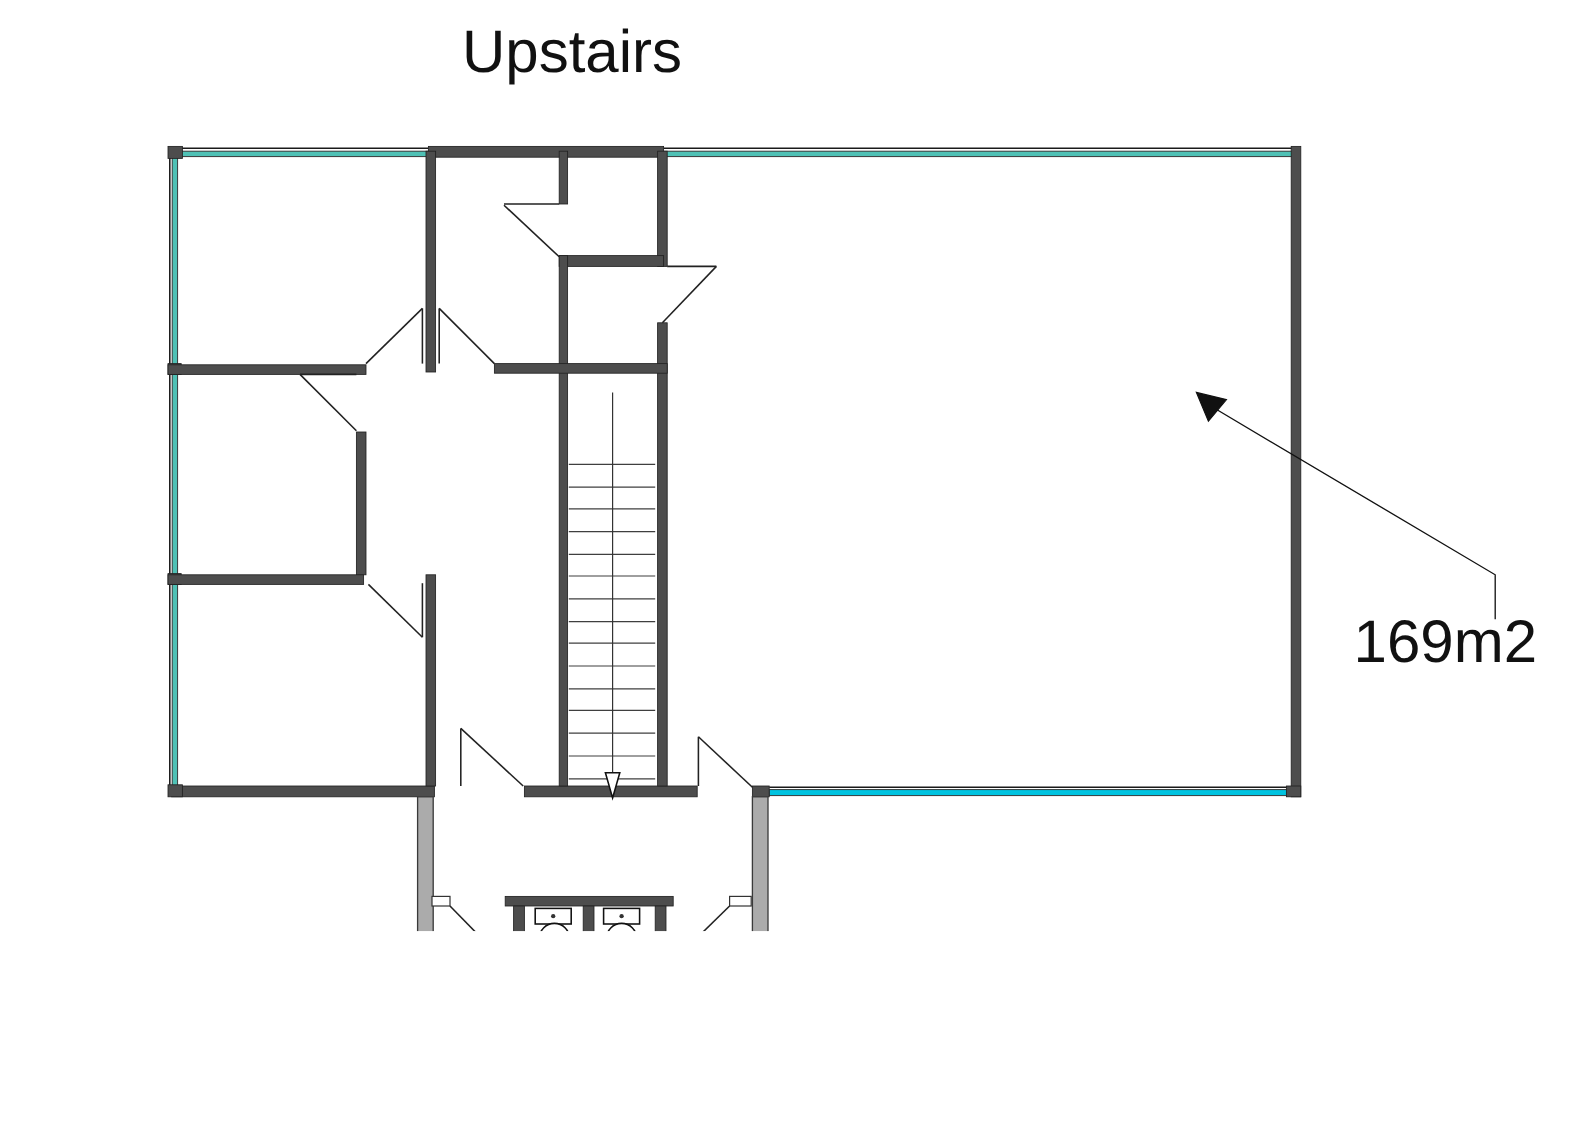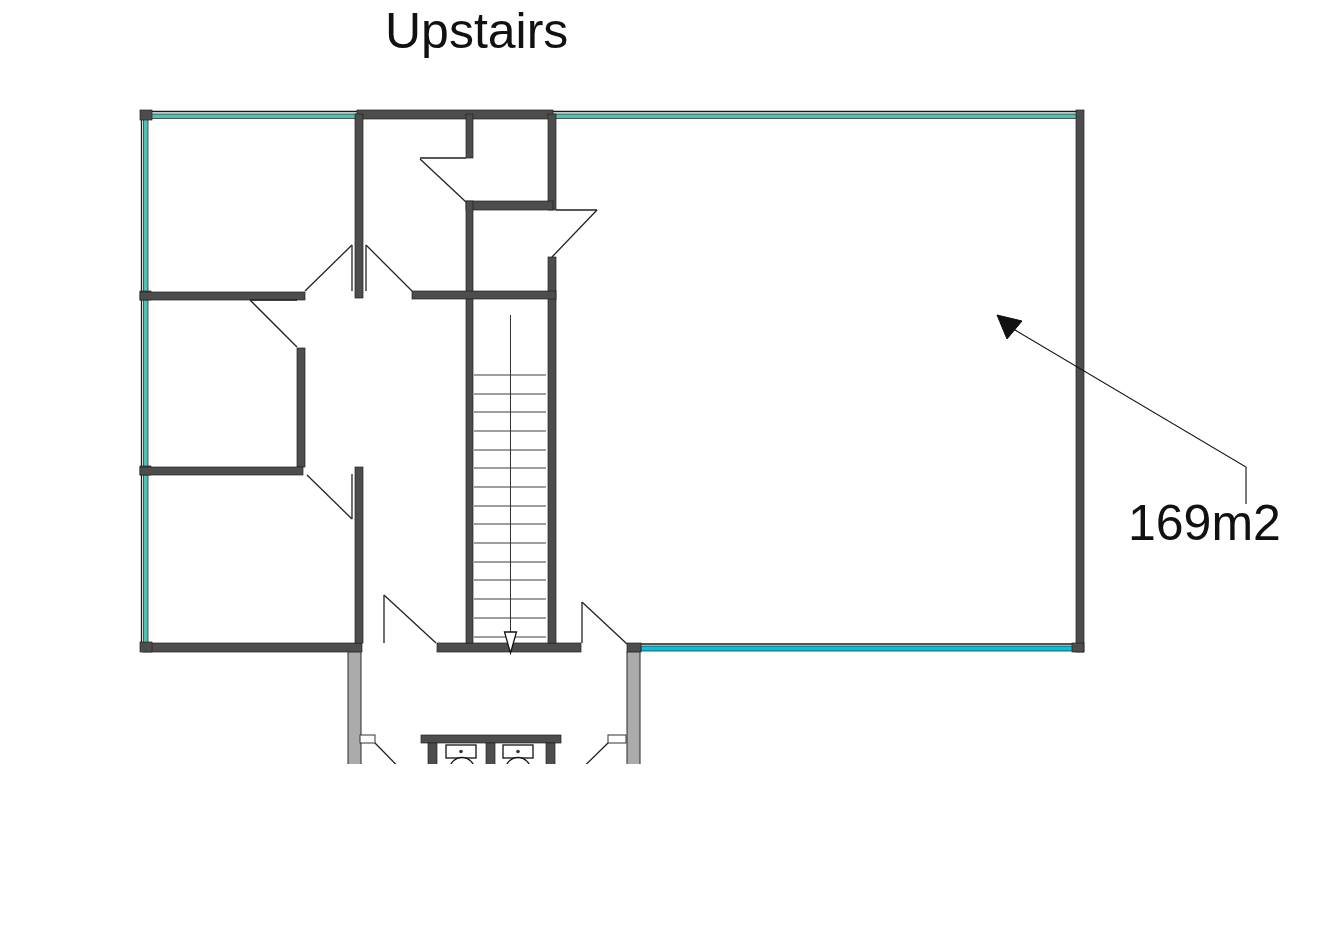--- a/index.html
+++ b/index.html
@@ -2,21 +2,21 @@
 <html style="--wall-dark: #4d4d4d; --wall-outline: #222222; --wall-gray: #ababab; --window-teal: #4fc1b5; --window-cyan: #00c3e0; --line: #1a1a1a; --background: #ffffff; --text: #111111;"><head>
 <meta charset="utf-8">
 <style>
   :root{
     --wall-dark:#4d4d4d; --wall-outline:#222222; --wall-gray:#ababab;
     --window-teal:#4fc1b5; --window-cyan:#00c3e0; --line:#1a1a1a;
     --background:#ffffff; --text:#111111;
   }
   html,body{margin:0;padding:0;background:var(--background);}
   .canvas{position:relative;width:1328px;height:764px;background:var(--background);overflow:hidden;
-          font-family:"Liberation Sans",sans-serif;}
+          font-family:"Liberation Sans",sans-serif;margin-top:12px;}
   svg{display:block}
   .wall{fill:var(--wall-dark);stroke:var(--wall-outline);stroke-width:.7}
   .jamb{fill:#ffffff;stroke:#333;stroke-width:1}
   .gwall{fill:var(--wall-gray);stroke:#3a3a3a;stroke-width:1.1}
   .win-teal{fill:var(--window-teal);stroke:#333;stroke-width:.8}
   .win-cyan{fill:var(--window-cyan);stroke:#333;stroke-width:.8}
   .edge{stroke:#1a1a1a;stroke-width:1.3;fill:none}
   .door{stroke:#222;stroke-width:1.3;fill:none}
   .tread{stroke:#3f3f3f;stroke-width:1}
   .guide{stroke:#333;stroke-width:1;fill:none}

